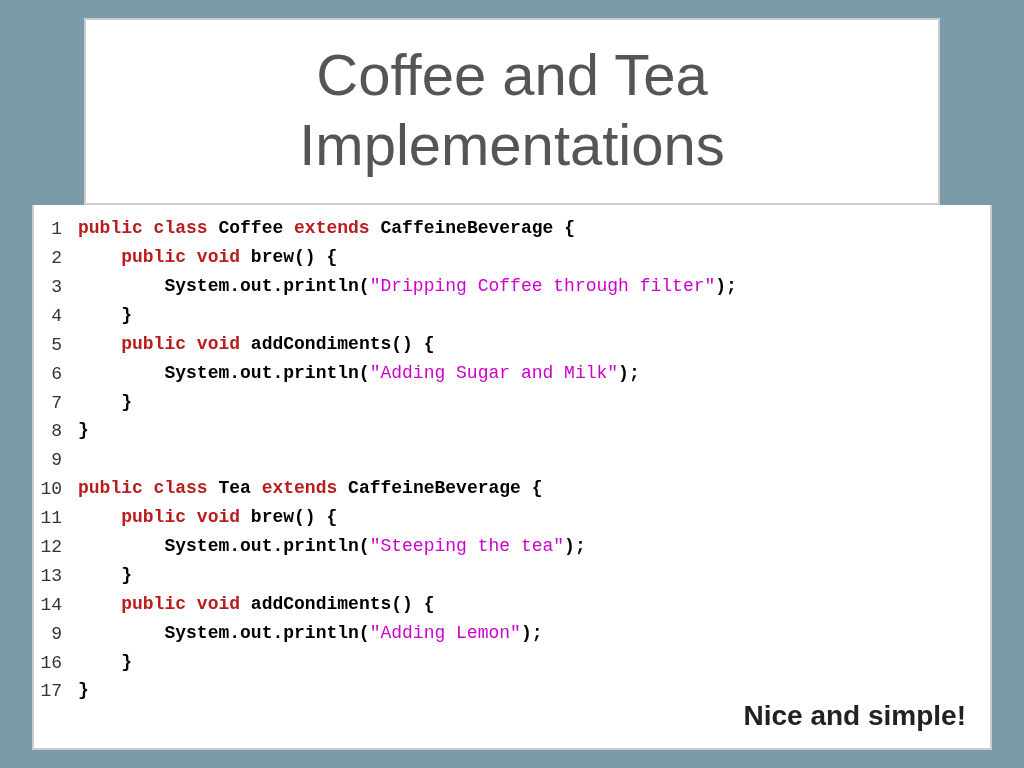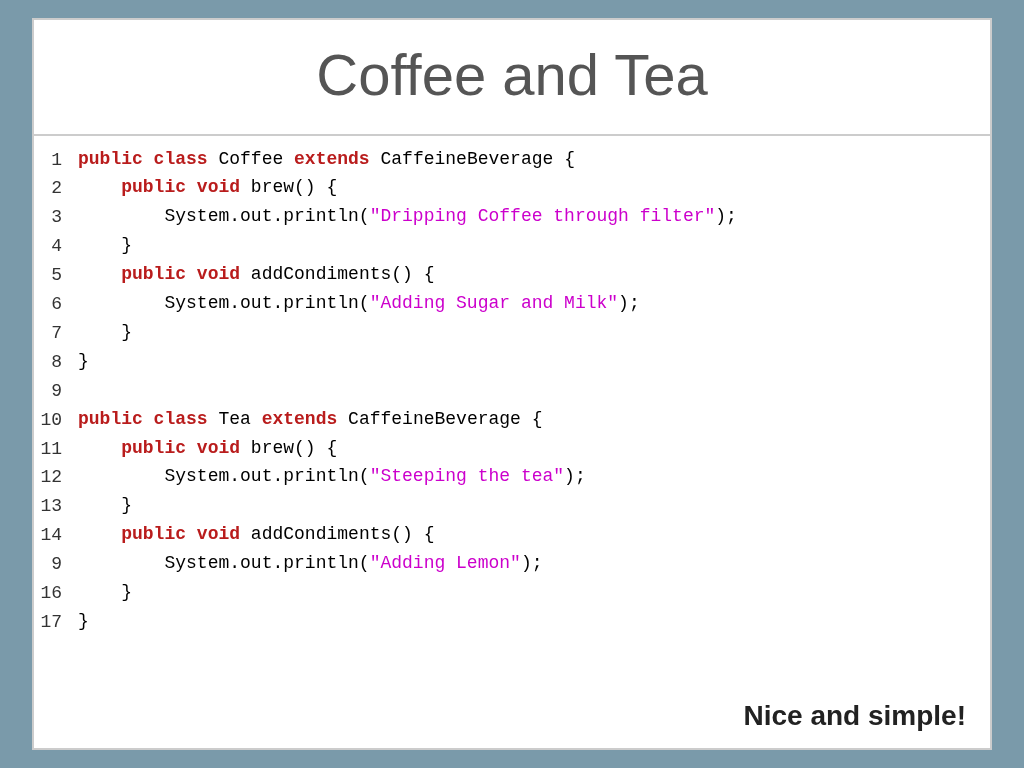--- a/index.html
+++ b/index.html
@@ -12,21 +12,21 @@
       flex-direction: column;
       align-items: center;
       padding: 18px;
       font-family: Arial, sans-serif;
       overflow: hidden;
     }
 
     .title-box {
       background: white;
       border: 2px solid #ccc;
-      width: 960px;
+      width: 856px;
       padding: 20px 20px 24px;
       text-align: center;
       margin-bottom: 0;
     }
 
     .title-text {
       font-size: 58px;
       color: #555;
       font-weight: normal;
       line-height: 1.2;
@@ -63,40 +63,41 @@
     .line-code {
       padding-left: 6px;
       white-space: pre;
       vertical-align: top;
       color: #000080;
       font-weight: bold;
     }
 
     .kw { color: #b91c1c; font-weight: bold; }
     .str { color: #cc00cc; font-weight: normal; }
-    .plain { color: #000000; font-weight: normal; }
+    .plain { color: #000000; font-weight: bold; }
 
     tr { line-height: 1.55; }
 
     .nice-simple {
       position: absolute;
       bottom: 16px;
       right: 24px;
       font-size: 28px;
       font-weight: bold;
       color: #222;
       font-family: Arial, sans-serif;
     }
   </style>
 </head>
 <body>
 
 <div class="title-box">
   <div class="title-text">
     <span>Coffee and Tea</span><br>
+    <span>Implementations</span>
   </div>
 </div>
 
 <div class="code-box">
   <table class="code-table">
     <tbody>
       <tr>
         <td class="line-num">1</td>
         <td class="line-code"><span class="kw">public class</span> <span class="plain">Coffee</span> <span class="kw">extends</span> <span class="plain">CaffeineBeverage {</span></td>
       </tr>

